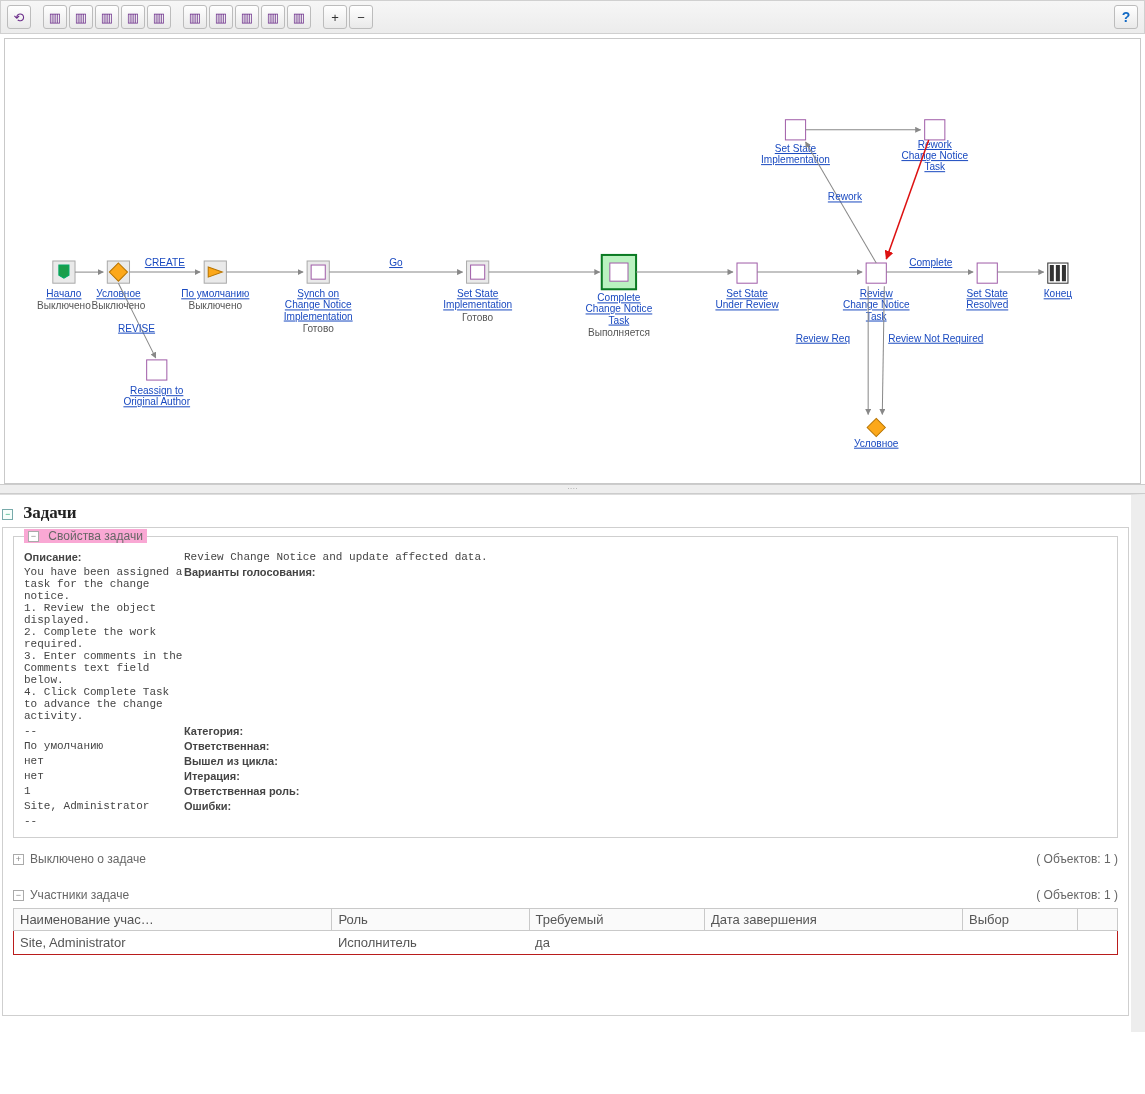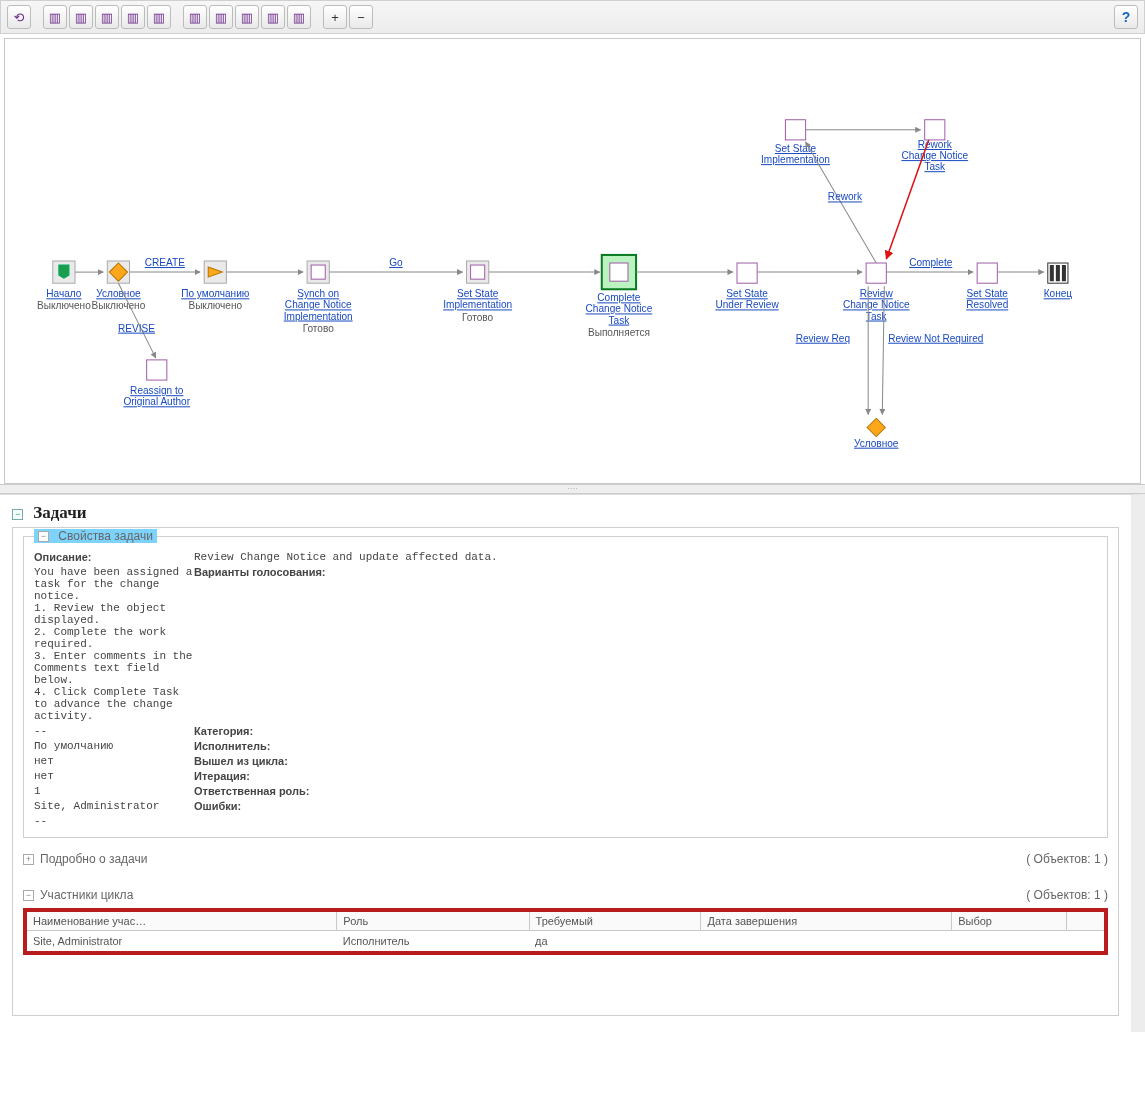--- a/index.html
+++ b/index.html
@@ -41,21 +41,21 @@
   }
   .diagram-inner { position:absolute; inset:0; }
   svg.workflow { width:100%; height:100%; }
   .wf-text { font-size: 10px; fill:#1a4ac0; text-decoration: underline; }
   .wf-sub  { font-size: 10px; fill:#555; text-decoration: none; }
   .divider {
     height: 10px; background:#eee; border-top:1px solid #ccc; border-bottom:1px solid #ccc;
     text-align:center; font-size:8px; color:#aaa; line-height:8px;
   }
   .section {
-    padding: 4px 12px;
+    padding: 4px 2px;
   }
   .section h2 {
     font-family: Georgia, "Times New Roman", serif;
     font-weight: bold;
     font-size: 17px;
     margin: 4px 0;
     color:#222;
   }
   .section h3.task-title {
     font-family: Georgia, "Times New Roman", serif;
@@ -76,34 +76,34 @@
     margin-bottom:12px;
   }
   .fieldset {
     border:1px solid #cfcfcf;
     padding:6px 10px 10px 10px;
     margin-bottom:14px;
     position:relative;
   }
   .fieldset .legend {
     position:relative; top:-14px;
-    background:#7dd3fc; padding:0 4px;
+    background:#f9a8d4; padding:0 4px;
     color:#666; font-size:12px;
   }
   .props { display:grid; grid-template-columns: 160px 1fr; row-gap:3px; margin-top:-6px; }
   .props .lbl { color:#444; font-weight:bold; }
   .props .val { color:#444;font-family:Liberation Mono, monospace; }
   .sub-head {
     color:#666; font-size:12px; margin:14px 0 6px 0;
     display:flex; align-items:center;
   }
   .sub-head .right { margin-left:auto; color:#666; }
   table.participants {
-    width:100%; border-collapse:collapse; font-size:11px;
-    border:4px solid #b91c1c;
+    width:100%; border-collapse:collapse; font-size:13px;
+    border:1px solid #b91c1c;
   }
   table.participants th {
     border:1px solid #c9c9c9; text-align:left; font-weight:normal;
     color:#555; background:#fafafa; padding:3px 6px;
   }
   table.participants td { padding:4px 6px; color:#555; }
   .outer-scroll {
     overflow-x: scroll;
     border-top: 1px solid #ddd;
     border-right: 14px solid #ededed;
@@ -285,46 +285,46 @@
 2. Complete the work required.
 3. Enter comments in the Comments text field below.
 4. Click Complete Task to advance the change activity.</div>
 
         <div class="lbl">Варианты голосования:</div>
         <div class="val">--</div>
 
         <div class="lbl">Категория:</div>
         <div class="val">По умолчанию</div>
 
-        <div class="lbl">Исполнитель:</div>
+        <div class="lbl">Ответственная:</div>
         <div class="val">нет</div>
 
         <div class="lbl">Вышел из цикла:</div>
         <div class="val">нет</div>
 
         <div class="lbl">Итерация:</div>
         <div class="val">1</div>
 
         <div class="lbl">Ответственная роль:</div>
         <div class="val">Site, Administrator</div>
 
         <div class="lbl">Ошибки:</div>
         <div class="val">--</div>
       </div>
     </div>
 
     <div class="sub-head">
       <span class="collapse-sq" style="border-color:#aaa;color:#888;background:#fff">+</span>
-      <span>Подробно о задачи</span>
+      <span>Выключено о задаче</span>
       <span class="right">( Объектов: 1 )</span>
     </div>
 
     <div class="sub-head" style="margin-top:22px">
       <span class="collapse-sq" style="border-color:#aaa;color:#888;background:#fff">−</span>
-      <span>Участники цикла</span>
+      <span>Участники задаче</span>
       <span class="right">( Объектов: 1 )</span>
     </div>
 
     <table class="participants">
       <thead>
         <tr>
           <th>Наименование учас…</th>
           <th>Роль</th>
           <th>Требуемый</th>
           <th>Дата завершения</th>

